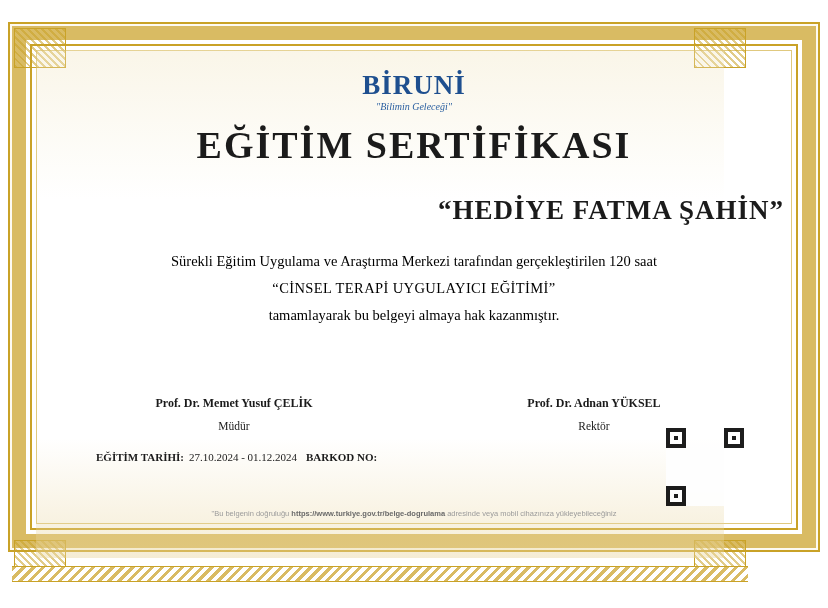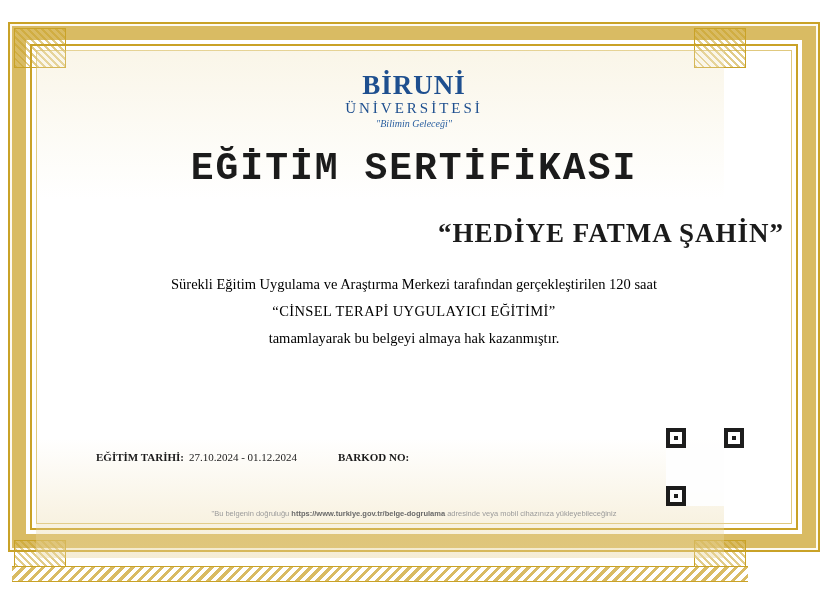--- a/index.html
+++ b/index.html
@@ -144,22 +144,22 @@
   }
   .logo-slogan {
     font-family: "Liberation Serif", serif;
     font-style: italic;
     font-size: 10px;
     color: #2a5fa0;
     margin-top: 3px;
   }
 
   .title {
-    margin-top: 18px;
-    font-family: Liberation Mono, monospace;
+    margin-top: 11px;
+    font-family: Liberation Serif, serif;
     font-size: 38px;
     letter-spacing: 2px;
     color: #1b1b1b;
     font-weight: bold;
   }
 
   .recipient {
     margin-top: 28px;
     font-family: "Liberation Serif", serif;
     font-size: 27px;
@@ -207,21 +207,21 @@
   .meta {
     position: absolute;
     left: 52px;
     top: 392px;
     text-align: left;
     font-family: "Liberation Serif", serif;
     font-size: 11px;
     color: #1b1b1b;
     line-height: 1.75;
   }
-  .meta-row { display: flex; gap: 32px; }
+  .meta-row { display: flex; }
   .meta-cell-label { font-weight: bold; }
   .meta-cell-value { margin-left: 5px; text-align: right; }
   .meta-col-1 { width: 210px; display: flex; }
   .meta-col-2 { display: flex; flex-direction: column; }
 
   
   .qr {
     position: absolute;
     right: 40px;
     top: 372px;
@@ -305,34 +305,43 @@
   <div class="corner bl"></div>
   <div class="corner br"></div>
 
   <div class="gold-wash-2"></div>
   <div class="gold-wash"></div>
 
   <div class="content">
 
     <div class="logo">
       <div class="logo-main">BİRUNİ</div>
-      <div class="logo-sub">ÜNİVERSİTESİ</div>
       <div class="logo-slogan">"Bilimin Geleceği"</div>
     </div>
 
     <div class="title">EĞİTİM SERTİFİKASI</div>
 
     <div class="recipient">“HEDİYE FATMA ŞAHİN”</div>
 
     <div class="body-text">
       <div class="line-1">Sürekli Eğitim Uygulama ve Araştırma Merkezi tarafından gerçekleştirilen 120 saat</div>
       <div class="line-2">“CİNSEL TERAPİ UYGULAYICI EĞİTİMİ”</div>
       <div class="line-3">tamamlayarak bu belgeyi almaya hak kazanmıştır.</div>
     </div>
 
+    <div class="signatures">
+      <div class="sign-block">
+        <div class="sign-name">Prof. Dr. Memet Yusuf ÇELİK</div>
+        <div class="sign-role">Müdür</div>
+      </div>
+      <div class="sign-block">
+        <div class="sign-name">Prof. Dr. Adnan YÜKSEL</div>
+        <div class="sign-role">Rektör</div>
+      </div>
+    </div>
 
     <div class="meta">
       <div class="meta-row">
         <div class="meta-col-1">
           <span class="meta-cell-label">EĞİTİM TARİHİ:</span>
           <span class="meta-cell-value">27.10.2024 - 01.12.2024</span>
         </div>
         <div class="meta-col-2">
           <span class="meta-cell-label">BARKOD NO:</span>
         </div>

